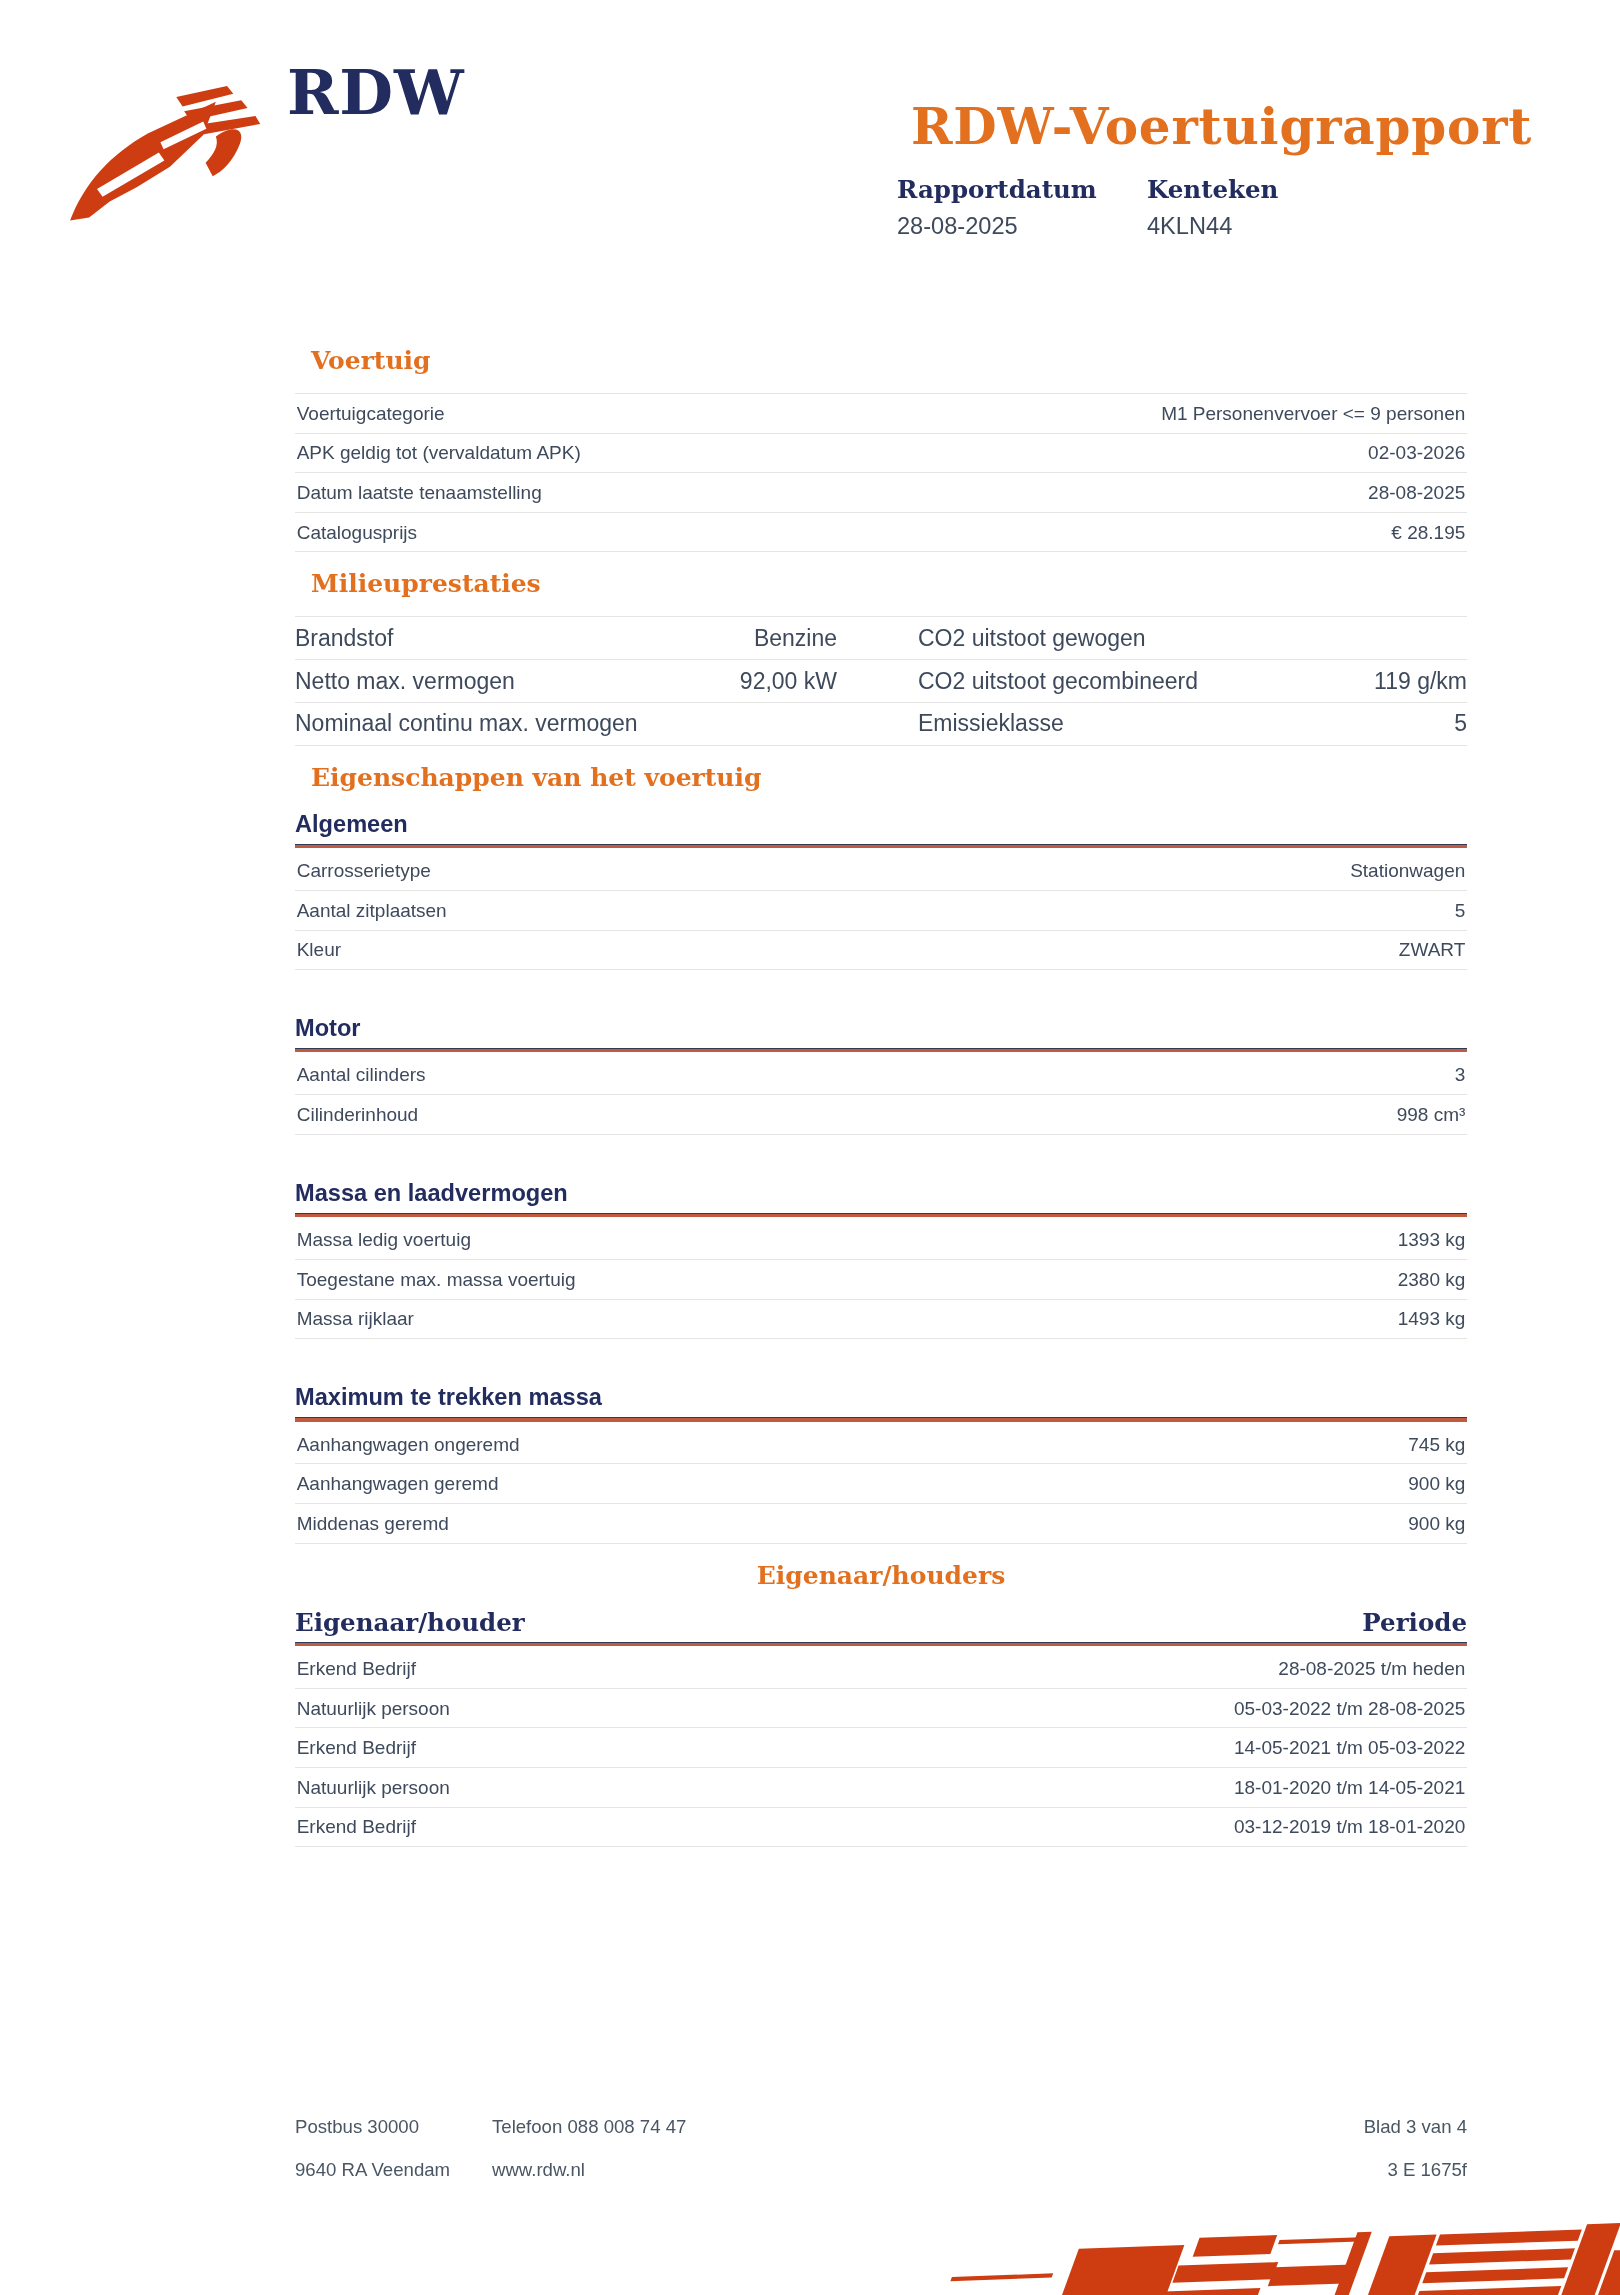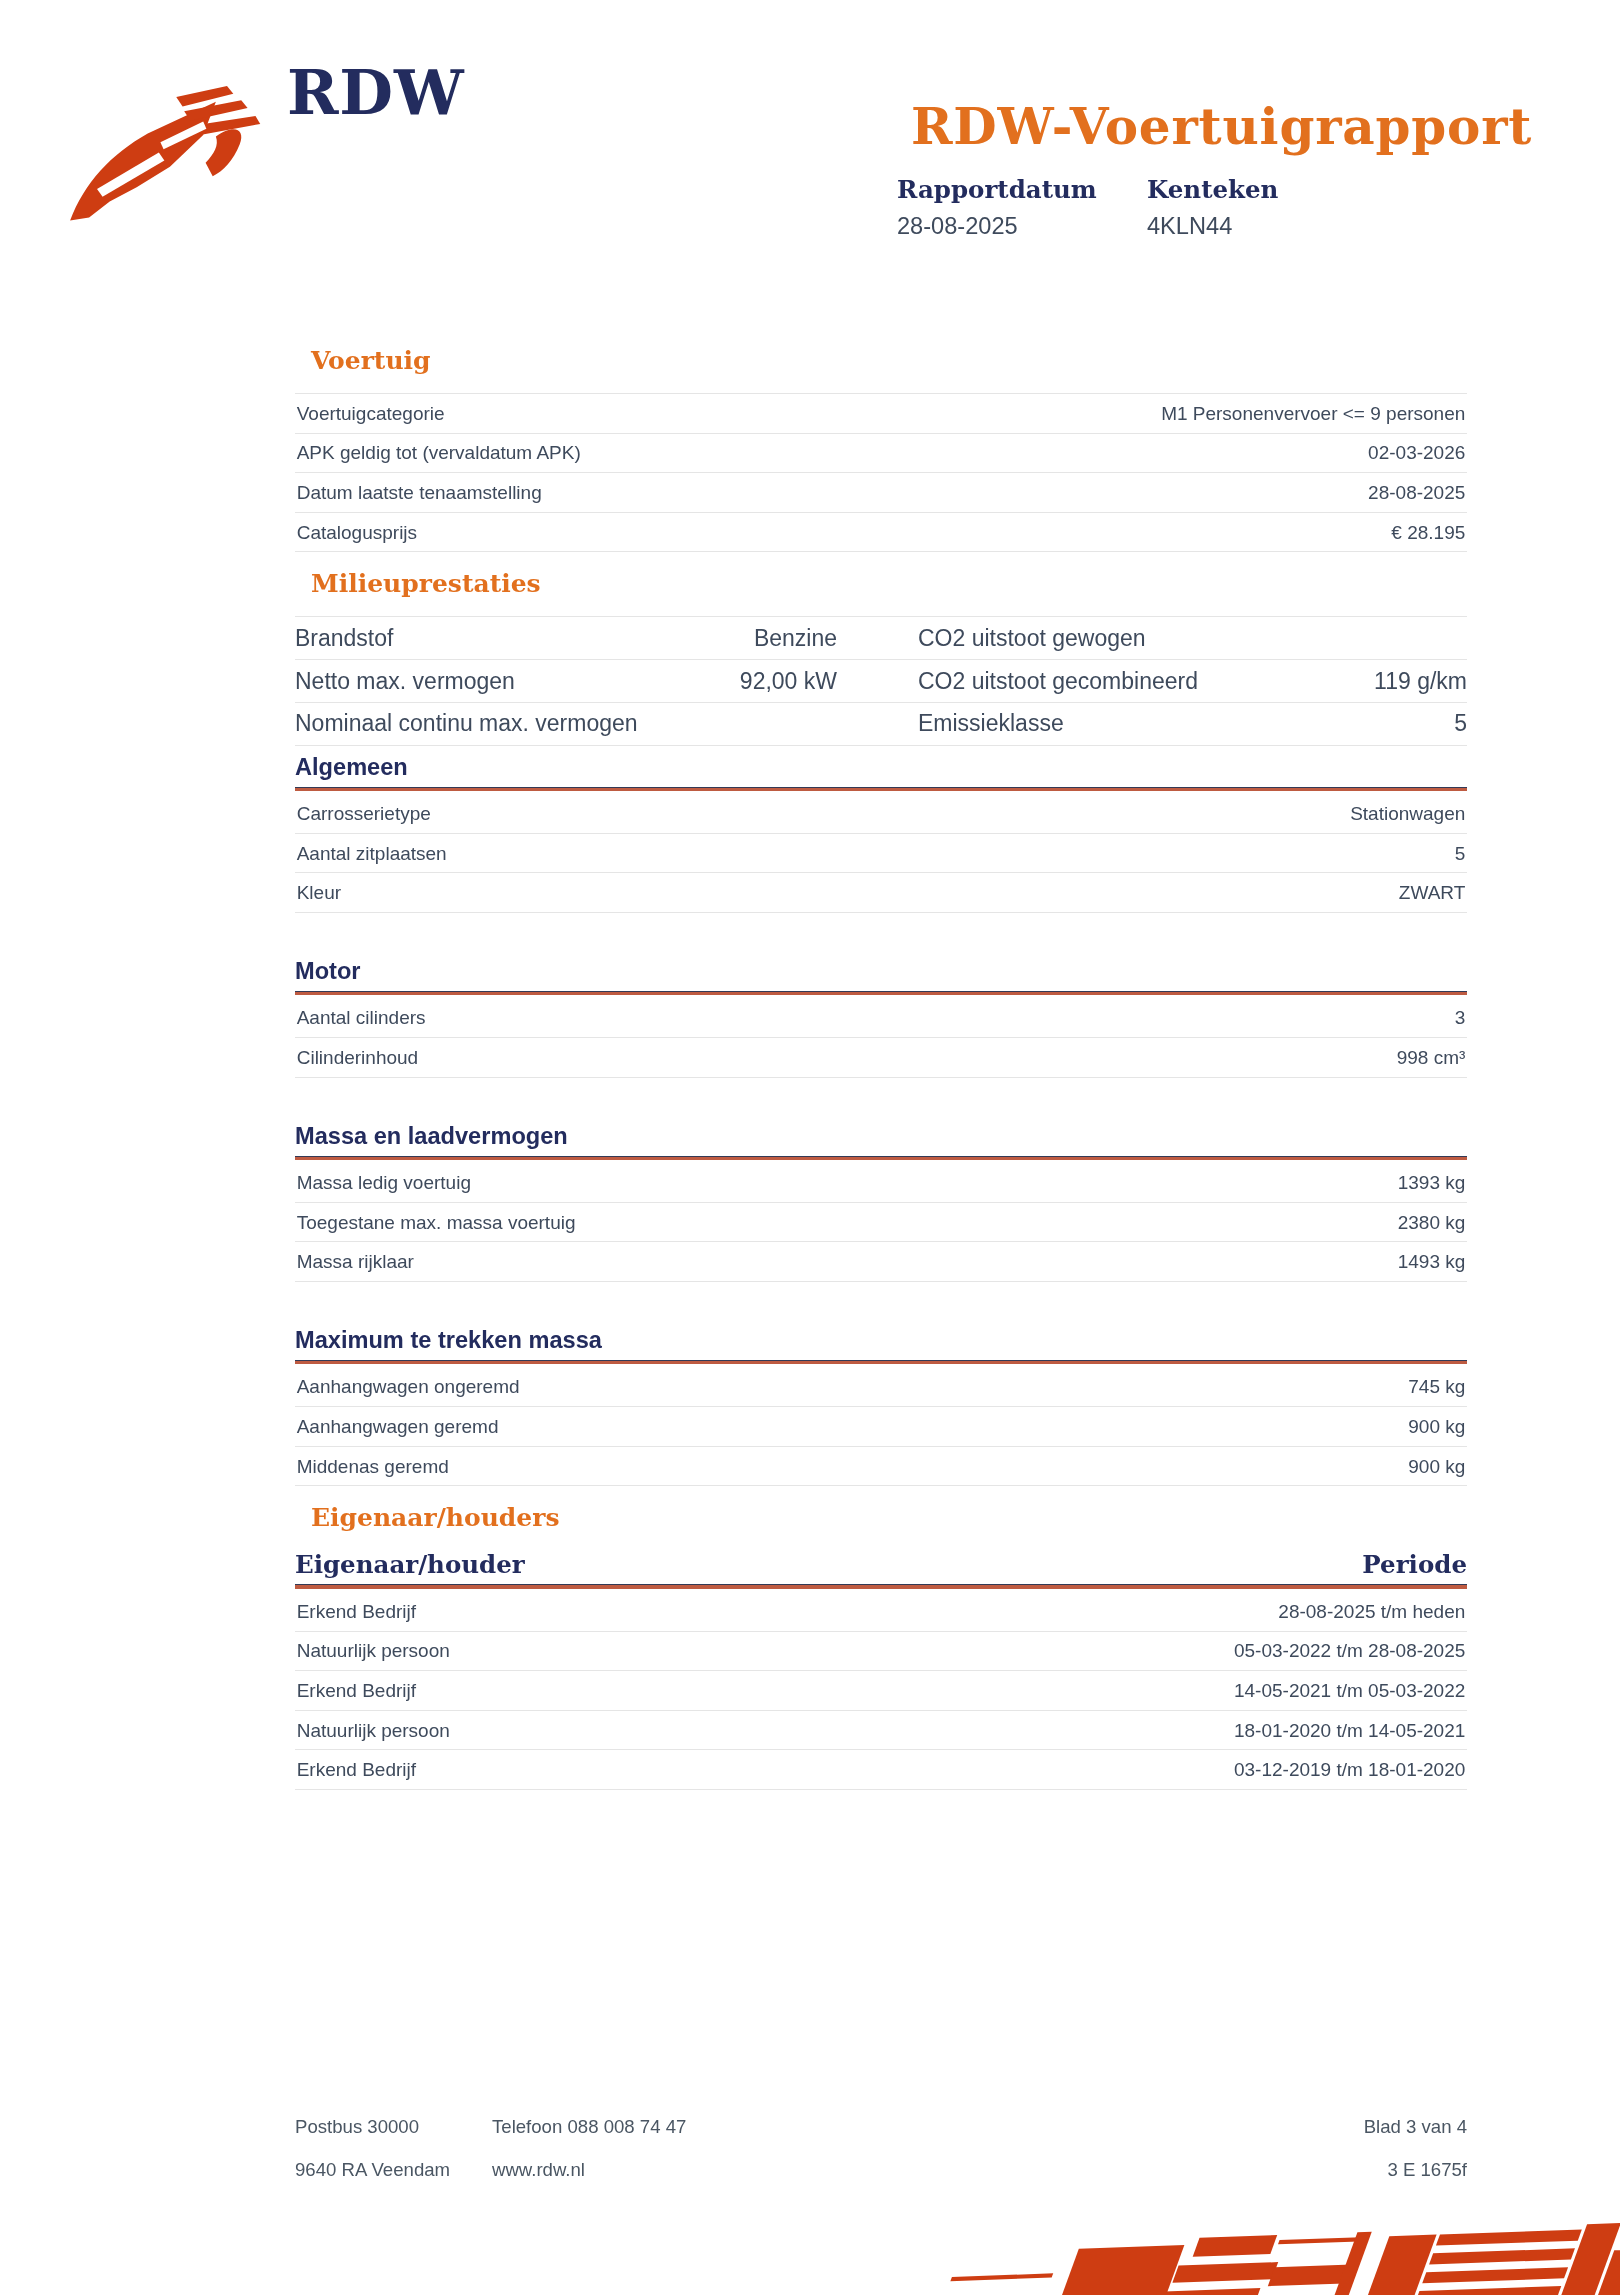--- a/index.html
+++ b/index.html
@@ -65,21 +65,21 @@
   .rule{height:3.4px;background:var(--brick);border-top:0.8px solid #323a56;margin-top:5px;}
   
   .own-head{
     display:flex;justify-content:space-between;align-items:baseline;
     font-family:"DejaVu Serif",serif;font-weight:700;font-size:24.5px;line-height:29px;
     color:var(--navy);margin-top:5px;
   }
   
   .gap-milieu{margin-top:84px;}
   .gap-eigenschappen{margin-top:103px;}
-  .gap-eigenaars{margin-top:79px;}
+  .gap-eigenaars{margin-top:79px;text-align:center;}
   
   .footer{
     position:absolute;left:295px;top:2116px;width:1172px;
     display:grid;grid-template-columns:197px auto 1fr;row-gap:21px;
     font-size:18.6px;line-height:22px;color:var(--footer);
   }
   .footer .right{text-align:right;}
   
   .deco{position:absolute;right:0;bottom:-23.6px;width:686px;height:127px;}
 </style>
@@ -167,20 +167,21 @@
             <span class="lbl">Nominaal continu max. vermogen</span>
             <span class="val"></span>
           </div>
           <div class="half">
             <span class="lbl">Emissieklasse</span>
             <span class="val">5</span>
           </div>
         </div>
       </div>
 
+    <h2 class="sec gap-eigenschappen">Eigenschappen van het voertuig</h2>
     <div id="eigenschappen-subs">
         <h3 class="sub first">Algemeen</h3>
         <div class="rule"></div>
         <div class="rows norule">
           <div class="row">
             <span class="lbl">Carrosserietype</span>
             <span class="val">Stationwagen</span>
           </div>
           <div class="row">
             <span class="lbl">Aantal zitplaatsen</span>

